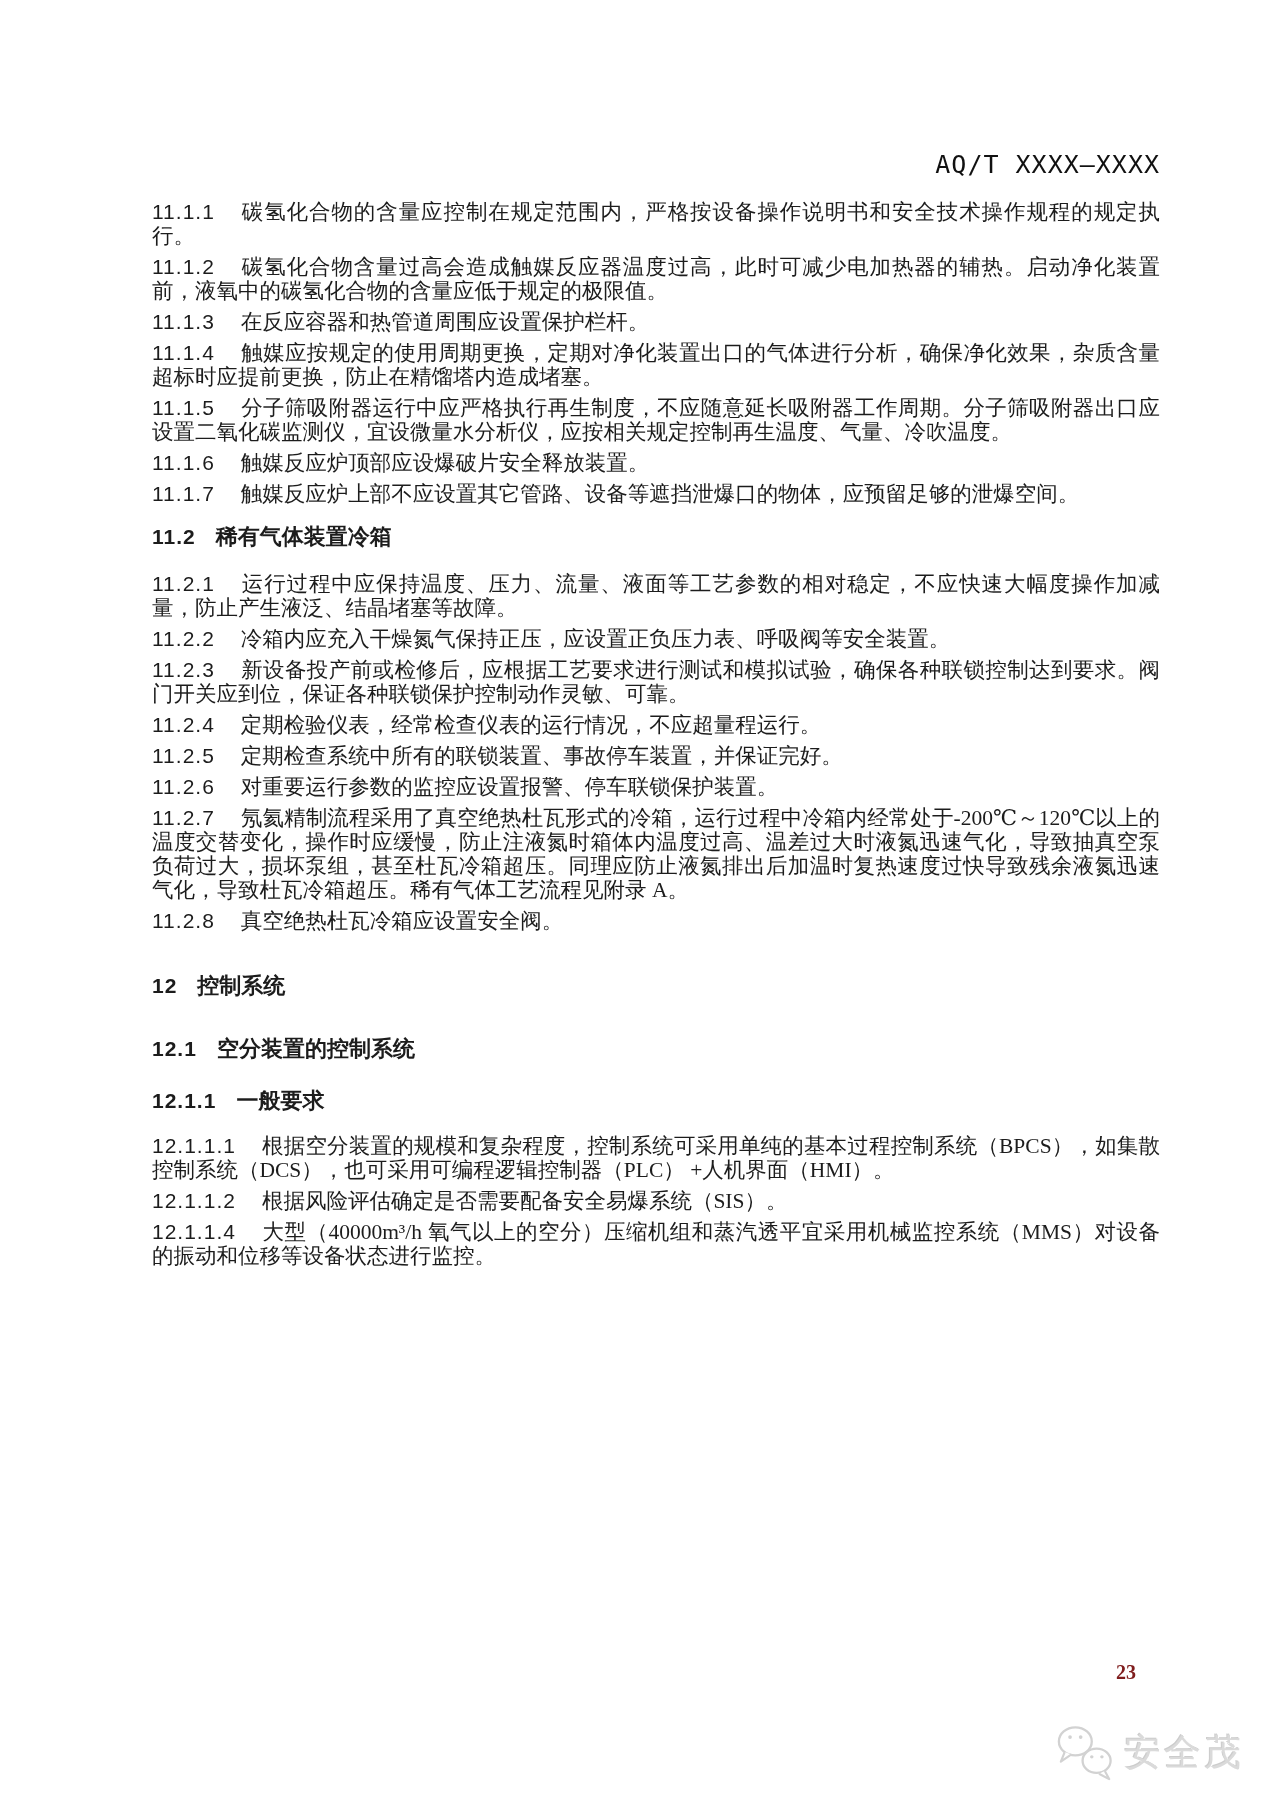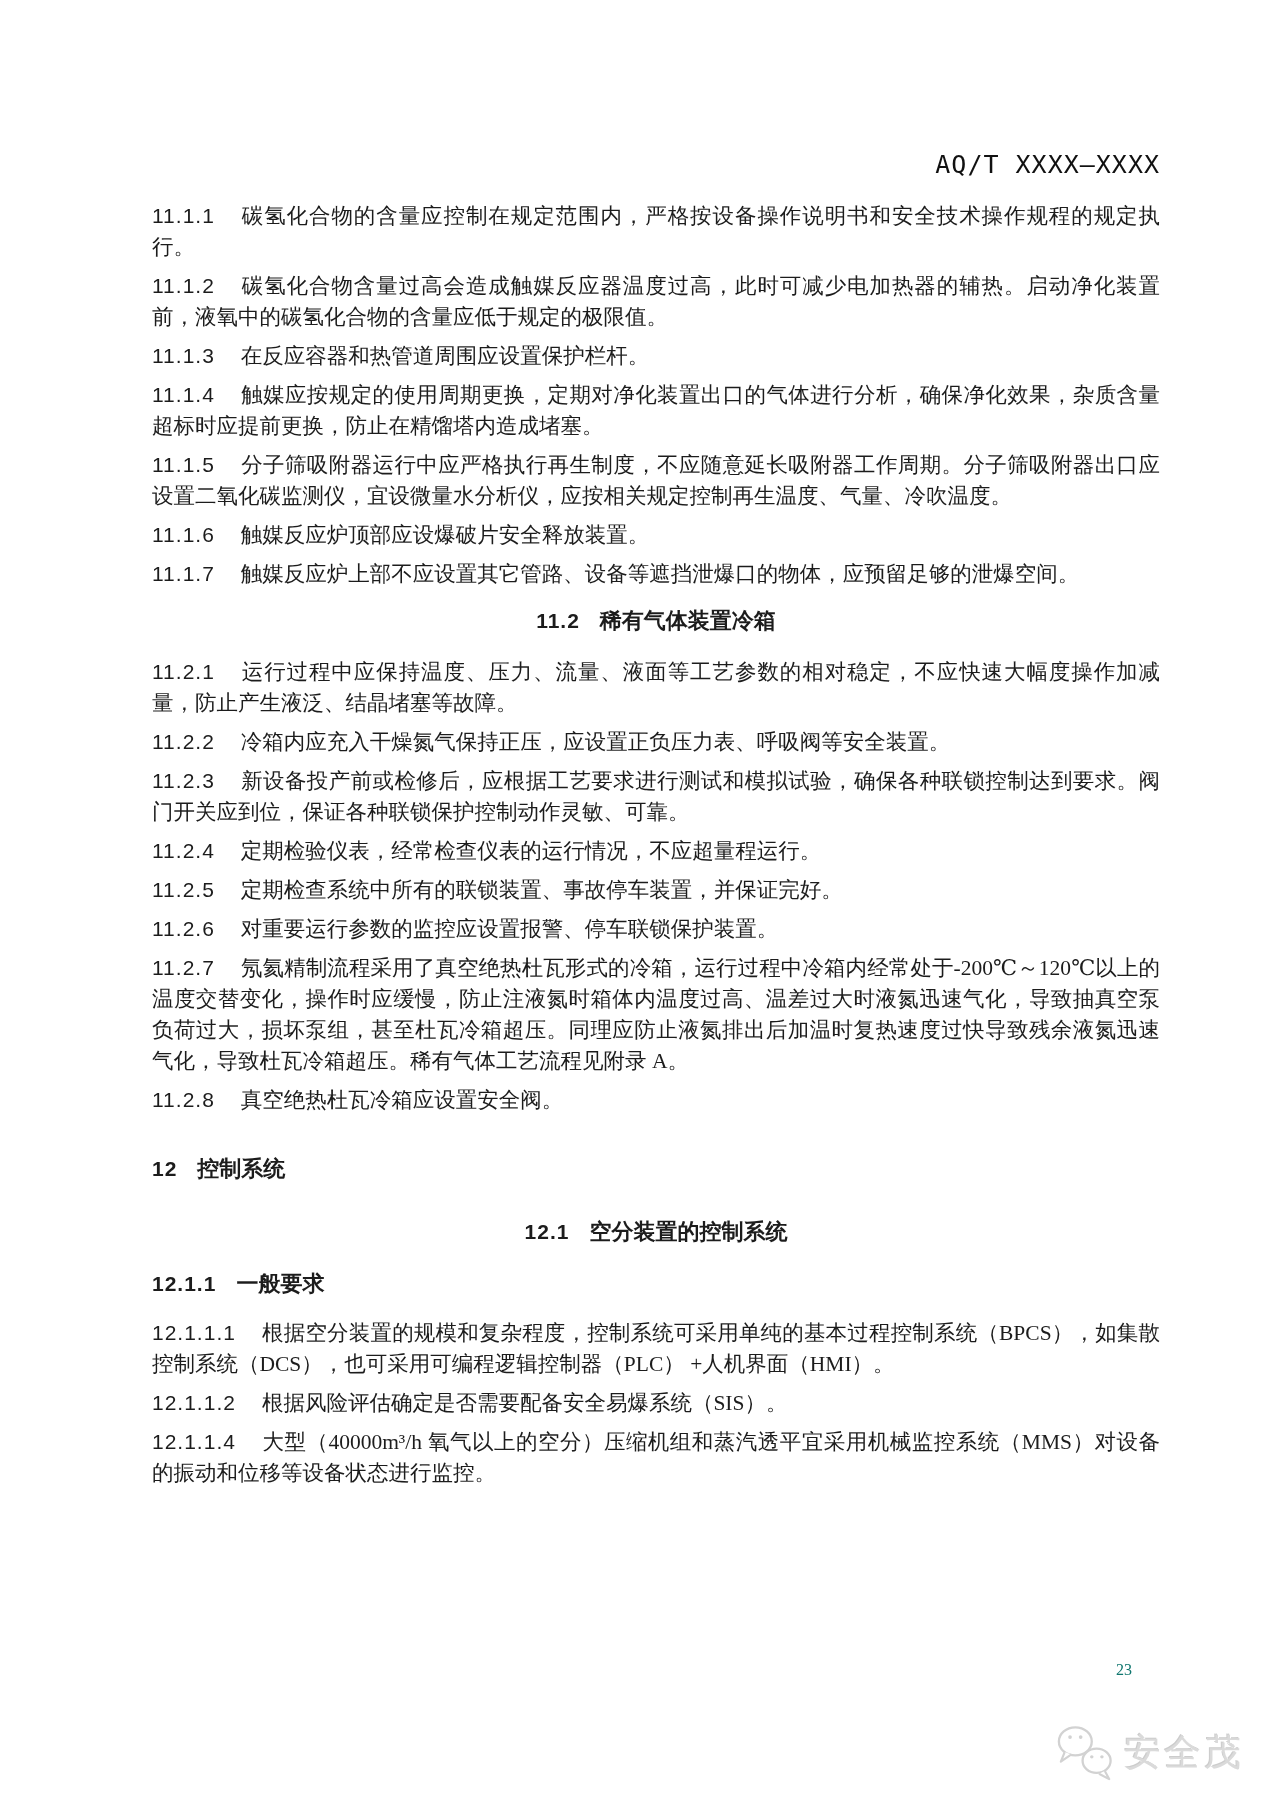--- a/index.html
+++ b/index.html
@@ -20,50 +20,51 @@
     letter-spacing: 1px;
     color: #111;
   }
   .doc-body {
     position: absolute;
     top: 200px; left: 152px; width: 1008px;
   }
   .doc-body p { margin: 0; }
   p.clause {
     font-size: 21.5px;
-    line-height: 31px;
+    line-height: 24px;
     text-align: justify;
     margin-bottom: 7px;
   }
   .num {
     font-family: "Liberation Sans", "DejaVu Sans", sans-serif;
     font-size: 21px;
     letter-spacing: 1px;
     margin-right: 26px;
     white-space: nowrap;
   }
   p.heading-1, p.heading-2, p.heading-3 {
     font-family: "Liberation Sans", "DejaVu Sans", sans-serif;
     font-weight: bold;
     font-size: 22px;
     line-height: 33px;
   }
   p.heading-1 { margin: 36px 0 30px; }
-  p.heading-2 { margin: 14px 0 19px; text-align: center; }
+  p.heading-2 { margin: 14px 0 19px; }
   p.heading-3 { margin: 17px 0 17px; }
   p.heading-1 .num, p.heading-2 .num, p.heading-3 .num {
     font-weight: bold;
     margin-right: 20px;
   }
   .page-number {
     position: absolute;
     top: 1661px; left: 1116px;
     font-family: "Liberation Serif", "DejaVu Serif", serif;
-    font-size: 16px;
-    color: #0f766e;
+    font-size: 20px;
+    color: #7f1d1d;
+    font-weight: bold;
   }
   .watermark {
     position: absolute;
     top: 1724px; right: 36px;
     display: flex;
     align-items: center;
     gap: 8px;
   }
   .watermark svg { display: block; }
   .wm-text {

